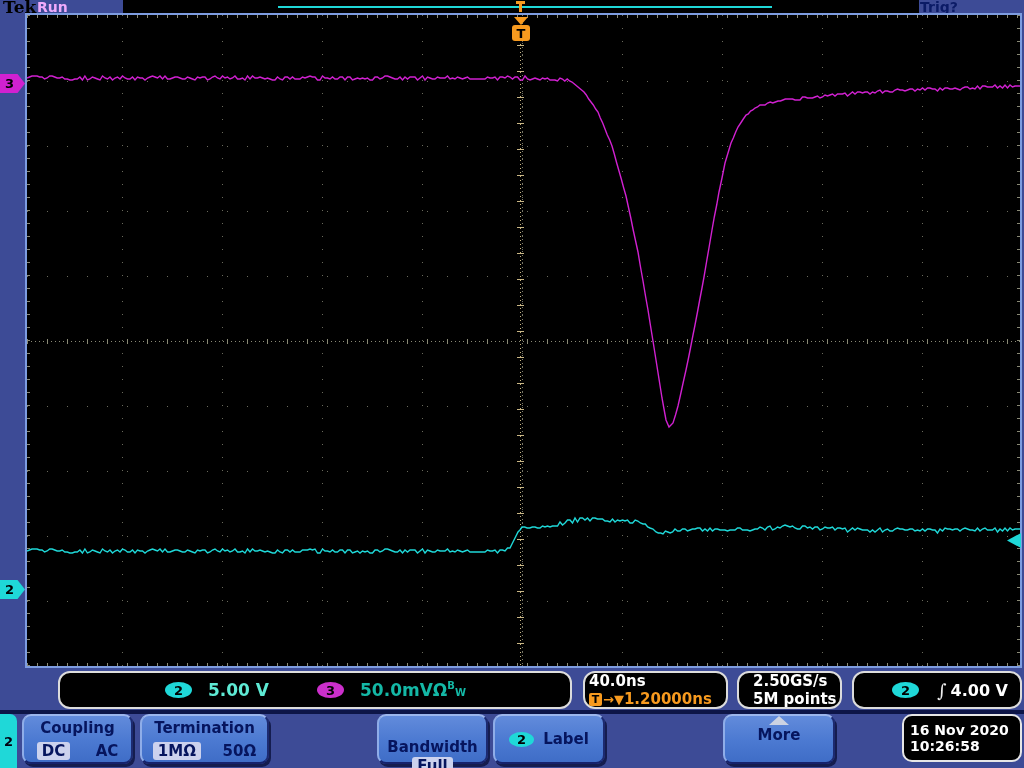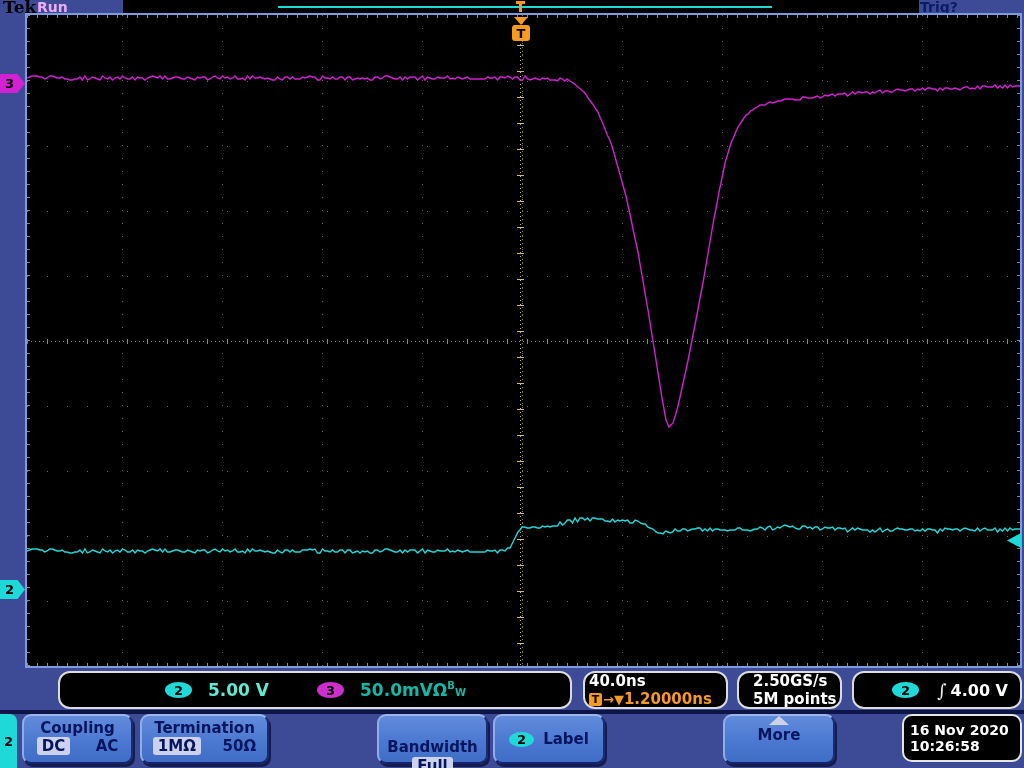--- a/index.html
+++ b/index.html
@@ -91,21 +91,21 @@
   .separator{left:0;top:710px;width:1024px;height:4px;background:#0d1547;}
   .tab2{left:0;top:714px;width:17px;height:54px;background:#1fd8d8;border-radius:0 7px 0 0;
         color:#001;display:flex;align-items:center;justify-content:center;
         font:bold 13px "DejaVu Sans",sans-serif;}
   .mbtn{position:absolute;top:714px;height:50px;box-sizing:border-box;
         background:linear-gradient(180deg,#628bdb 0%,#4b79d1 55%,#3f6dc7 100%);
         border-top:2px solid #9cb6ec;border-left:2px solid #8fade8;
         border-right:2px solid #1c2a70;border-bottom:2px solid #16226b;
         border-radius:9px;color:#06155e;box-shadow:2px 3px 0 rgba(8,14,55,.75);}
   .mtitle{text-align:center;font:bold 15px "DejaVu Sans",sans-serif;margin-top:3px;}
-  .opts{display:flex;justify-content:space-around;
+  .opts{display:flex;justify-content:space-around;margin-top:5px;
         font:bold 15px "DejaVu Sans",sans-serif;}
   .chip{background:#ccd2ee;padding:0 5px;border-radius:3px;}
   .b-coupling{left:22px;width:111px;}
   .b-term{left:140px;width:129px;}
   .b-invert{left:258px;width:111px;}
   .b-bw{left:377px;width:111px;}
   .b-bw .mtitle{margin-top:22px;}
   .b-bw .opts{margin-top:1px;justify-content:center;}
   .b-label{left:493px;width:112px;display:flex;align-items:center;justify-content:center;gap:9px;
            font:bold 15px "DejaVu Sans",sans-serif;}

